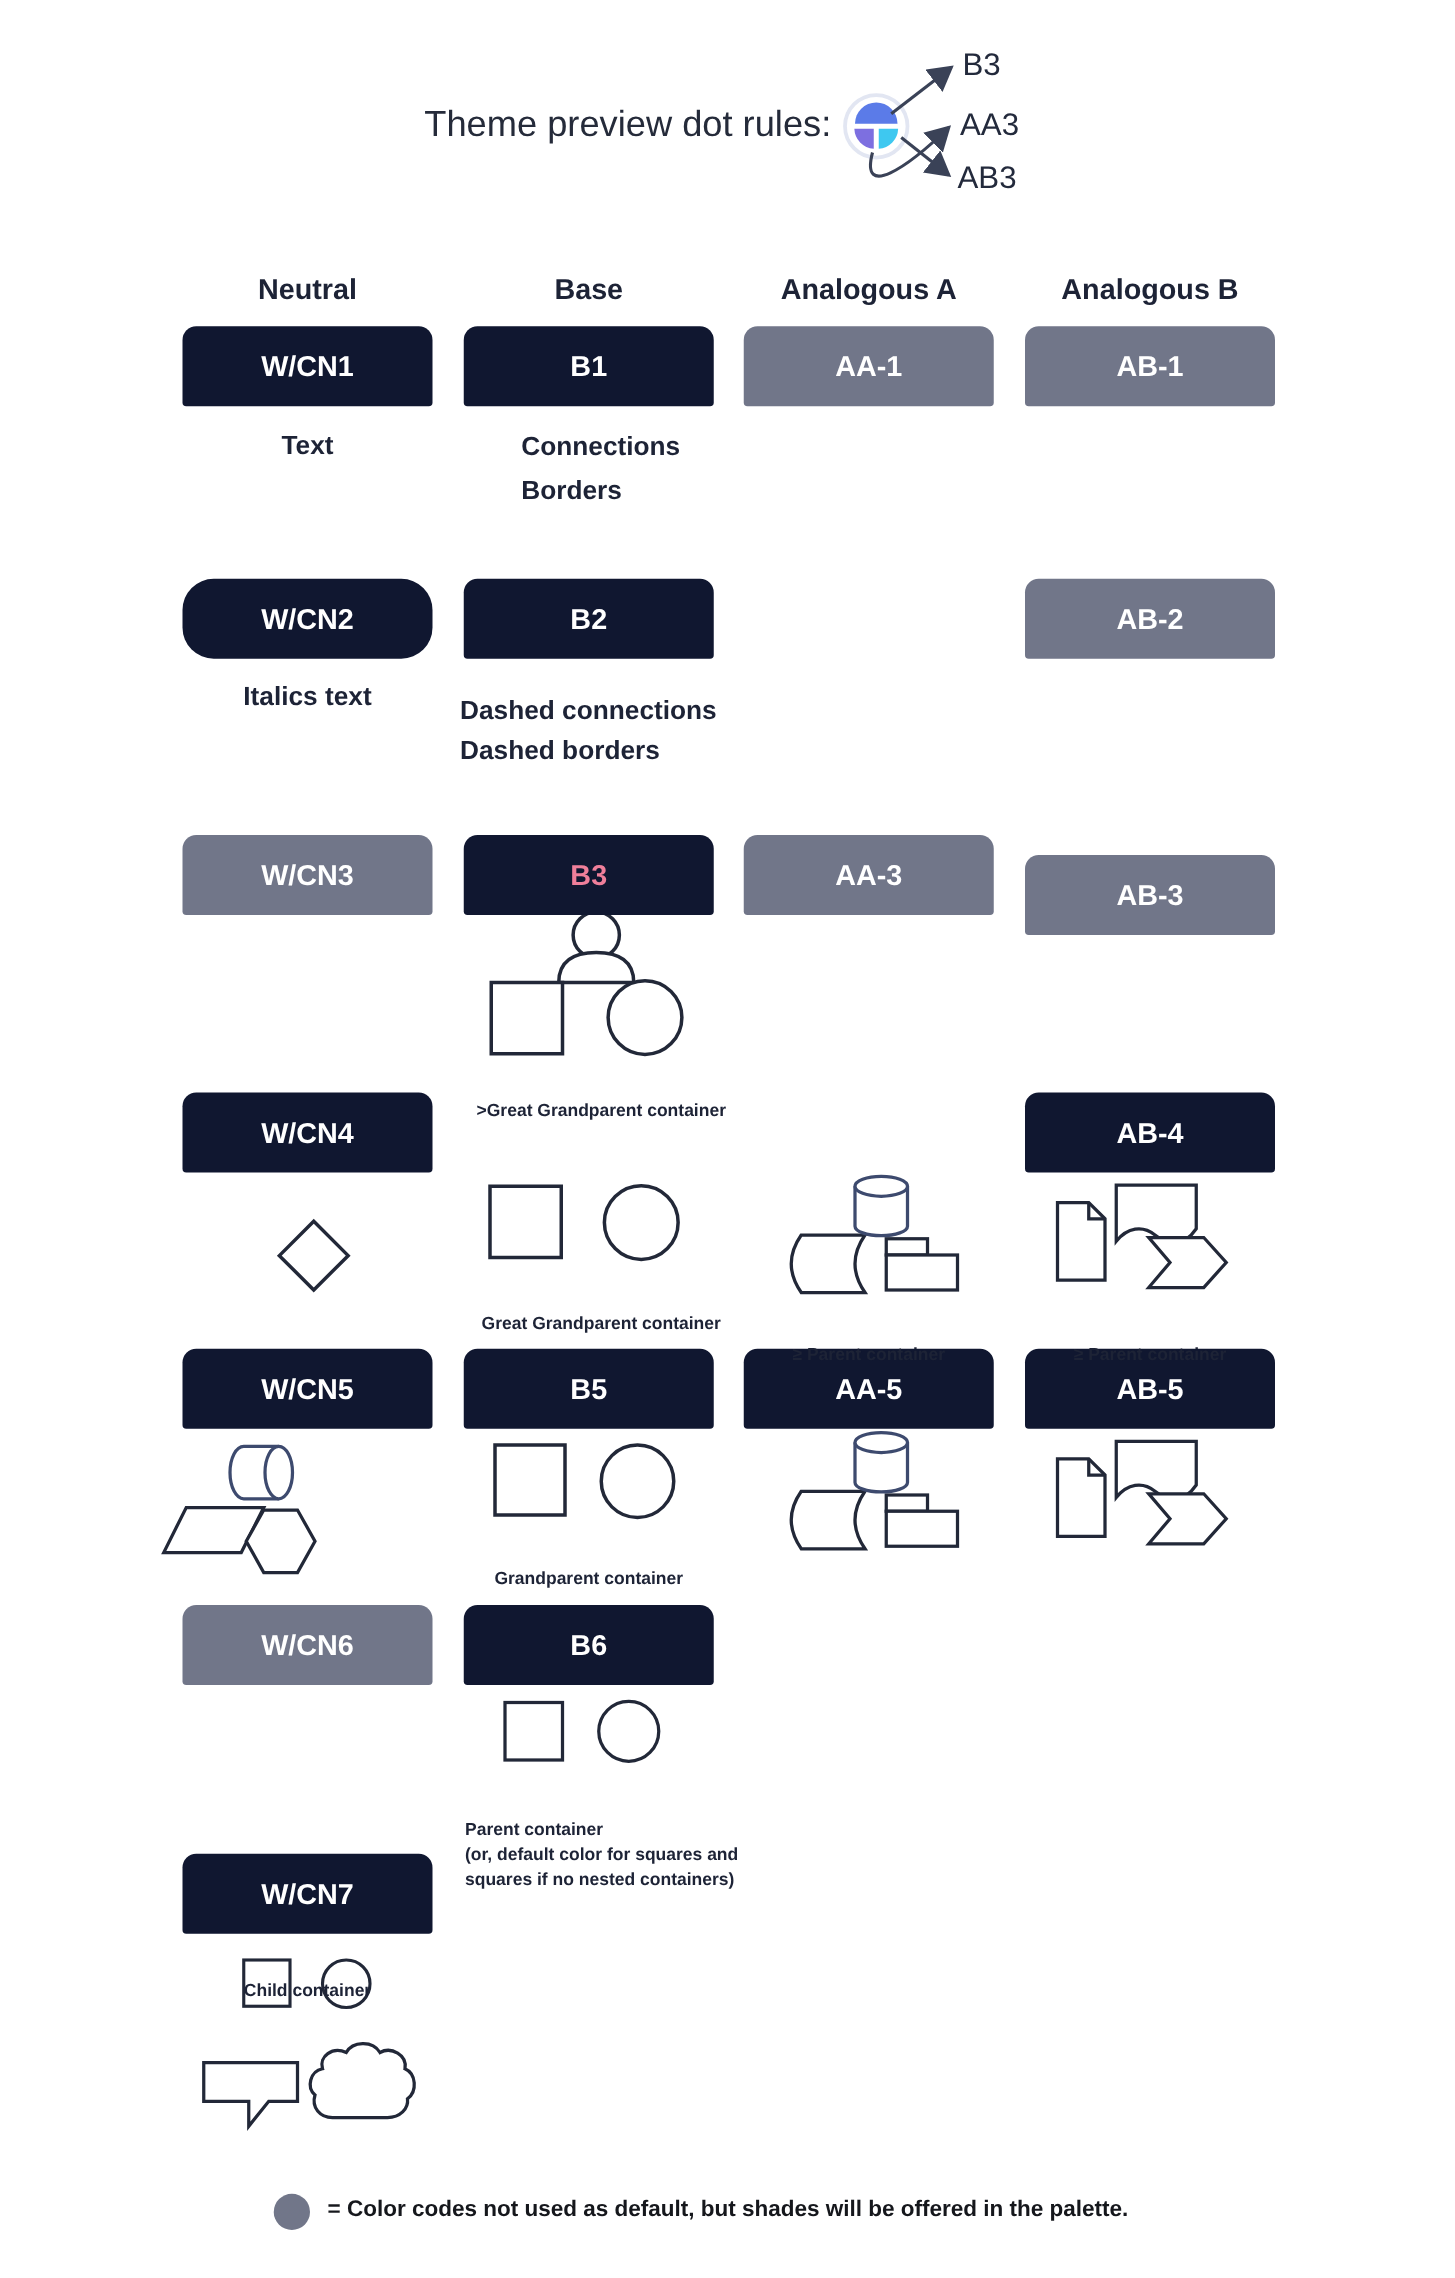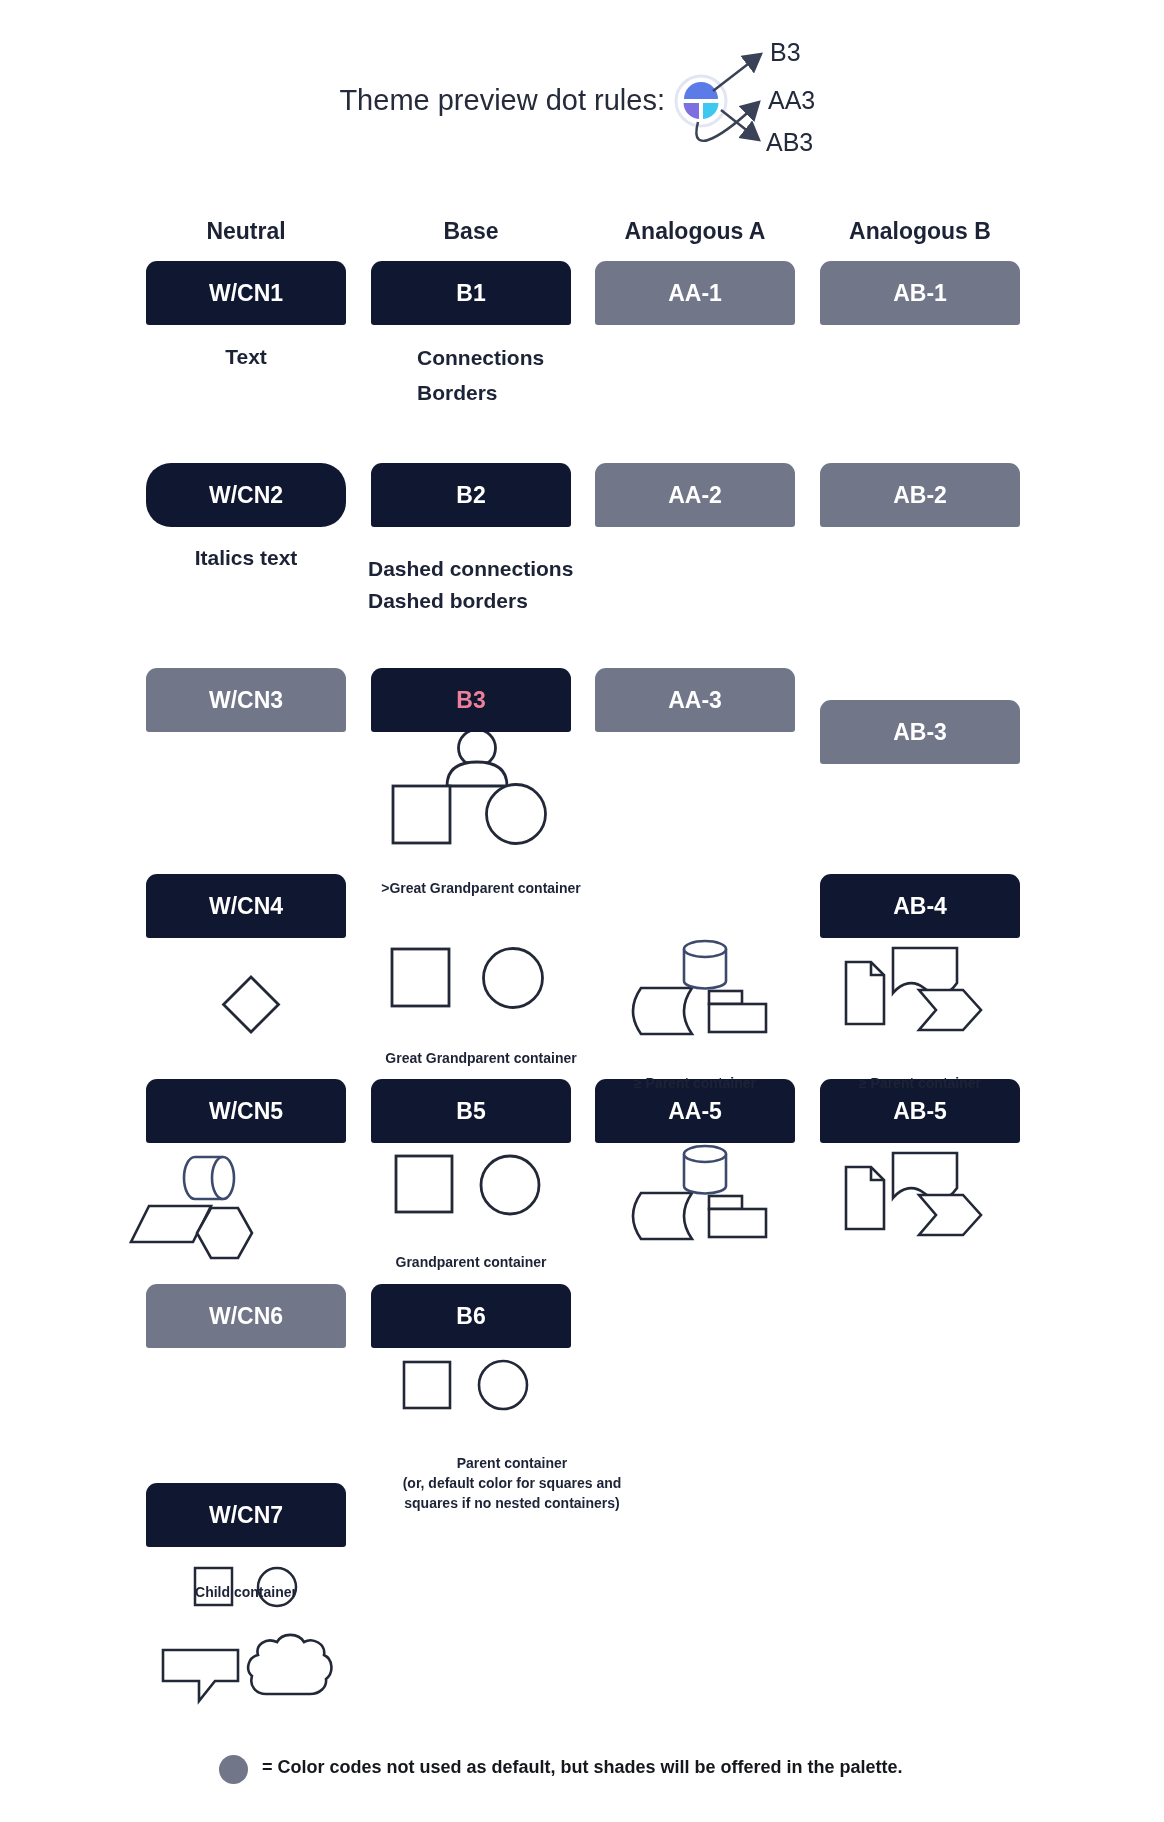--- a/index.html
+++ b/index.html
@@ -13,21 +13,21 @@
   .sl{color:#ffffff;font-size:23px;font-weight:700;}
   .sl.pink{color:#ef7f9a;}
   .hdr{position:absolute;width:200px;text-align:center;font-size:23px;font-weight:700;z-index:3;}
   .title{position:absolute;left:310px;top:84px;width:355px;text-align:right;
          font-size:29px;font-weight:400;color:#252b3a;z-index:3;}
   .legend-lbl{position:absolute;font-size:25px;font-weight:400;color:#232a3c;z-index:3;}
   .cap{position:absolute;font-size:21px;font-weight:700;z-index:3;}
   .cap.center{width:200px;text-align:center;}
   .smallcap{position:absolute;font-size:14px;font-weight:700;z-index:3;margin-top:33px;}
   .smallcap.center{text-align:center;}
-  .b6cap div{line-height:20px;text-align:center;}
+  .b6cap div{line-height:20px;}
   .note-dot{position:absolute;left:219px;top:1755px;width:29px;height:29px;border-radius:50%;
             background:#717689;z-index:3;}
   .note-text{position:absolute;left:262px;top:1757px;font-size:18px;font-weight:700;color:#15171c;z-index:3;}
 </style>
 </head>
 <body>
 
 <div id="canvas">
 
   <svg id="shape-layer" width="1164" height="1822" viewBox="0 0 1164 1822">
@@ -144,37 +144,34 @@
   <div class="swatch gray" style="left:820px;top:261px;">
       <span class="sl">AB-1</span>
     </div>
 
   <div class="swatch dark" style="left:146px;top:463px;border-radius:25px;">
       <span class="sl">W/CN2</span>
     </div>
   <div class="swatch dark" style="left:371px;top:463px;">
       <span class="sl">B2</span>
     </div>
-  <div class="swatch gray" style="left:595px;top:463px;">
-      <span class="sl">AA-2</span>
-    </div>
   <div class="swatch gray" style="left:820px;top:463px;">
       <span class="sl">AB-2</span>
     </div>
 
   <div class="swatch gray" style="left:146px;top:668px;">
       <span class="sl">W/CN3</span>
     </div>
   <div class="swatch dark" style="left:371px;top:668px;">
       <span class="sl pink">B3</span>
     </div>
   <div class="swatch gray" style="left:595px;top:668px;">
       <span class="sl">AA-3</span>
     </div>
-  <div class="swatch gray" style="left:820px;top:700px;">
+  <div class="swatch gray" style="left:820px;top:684px;">
       <span class="sl">AB-3</span>
     </div>
 
   <div class="swatch dark" style="left:146px;top:874px;">
       <span class="sl">W/CN4</span>
     </div>
   <div class="swatch dark" style="left:820px;top:874px;">
       <span class="sl">AB-4</span>
     </div>
 

